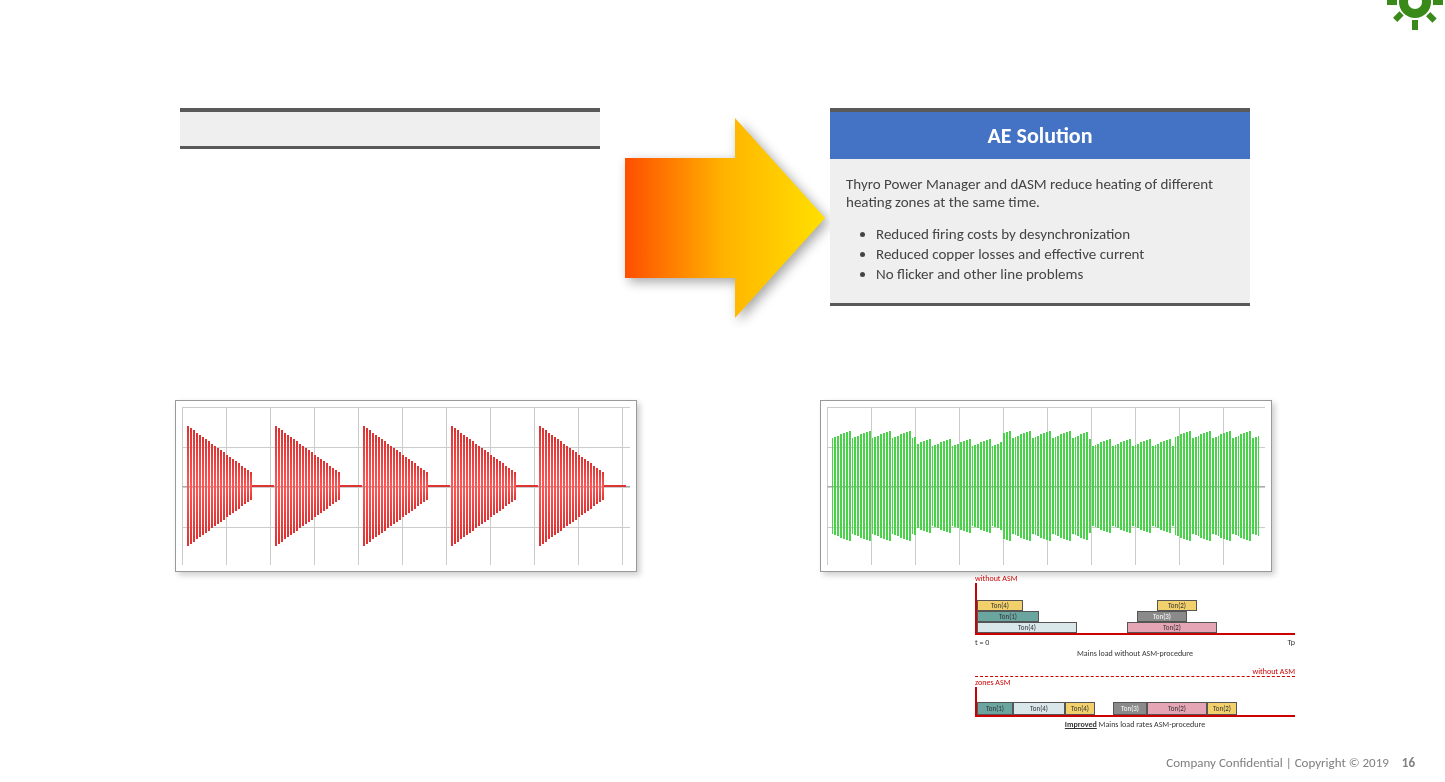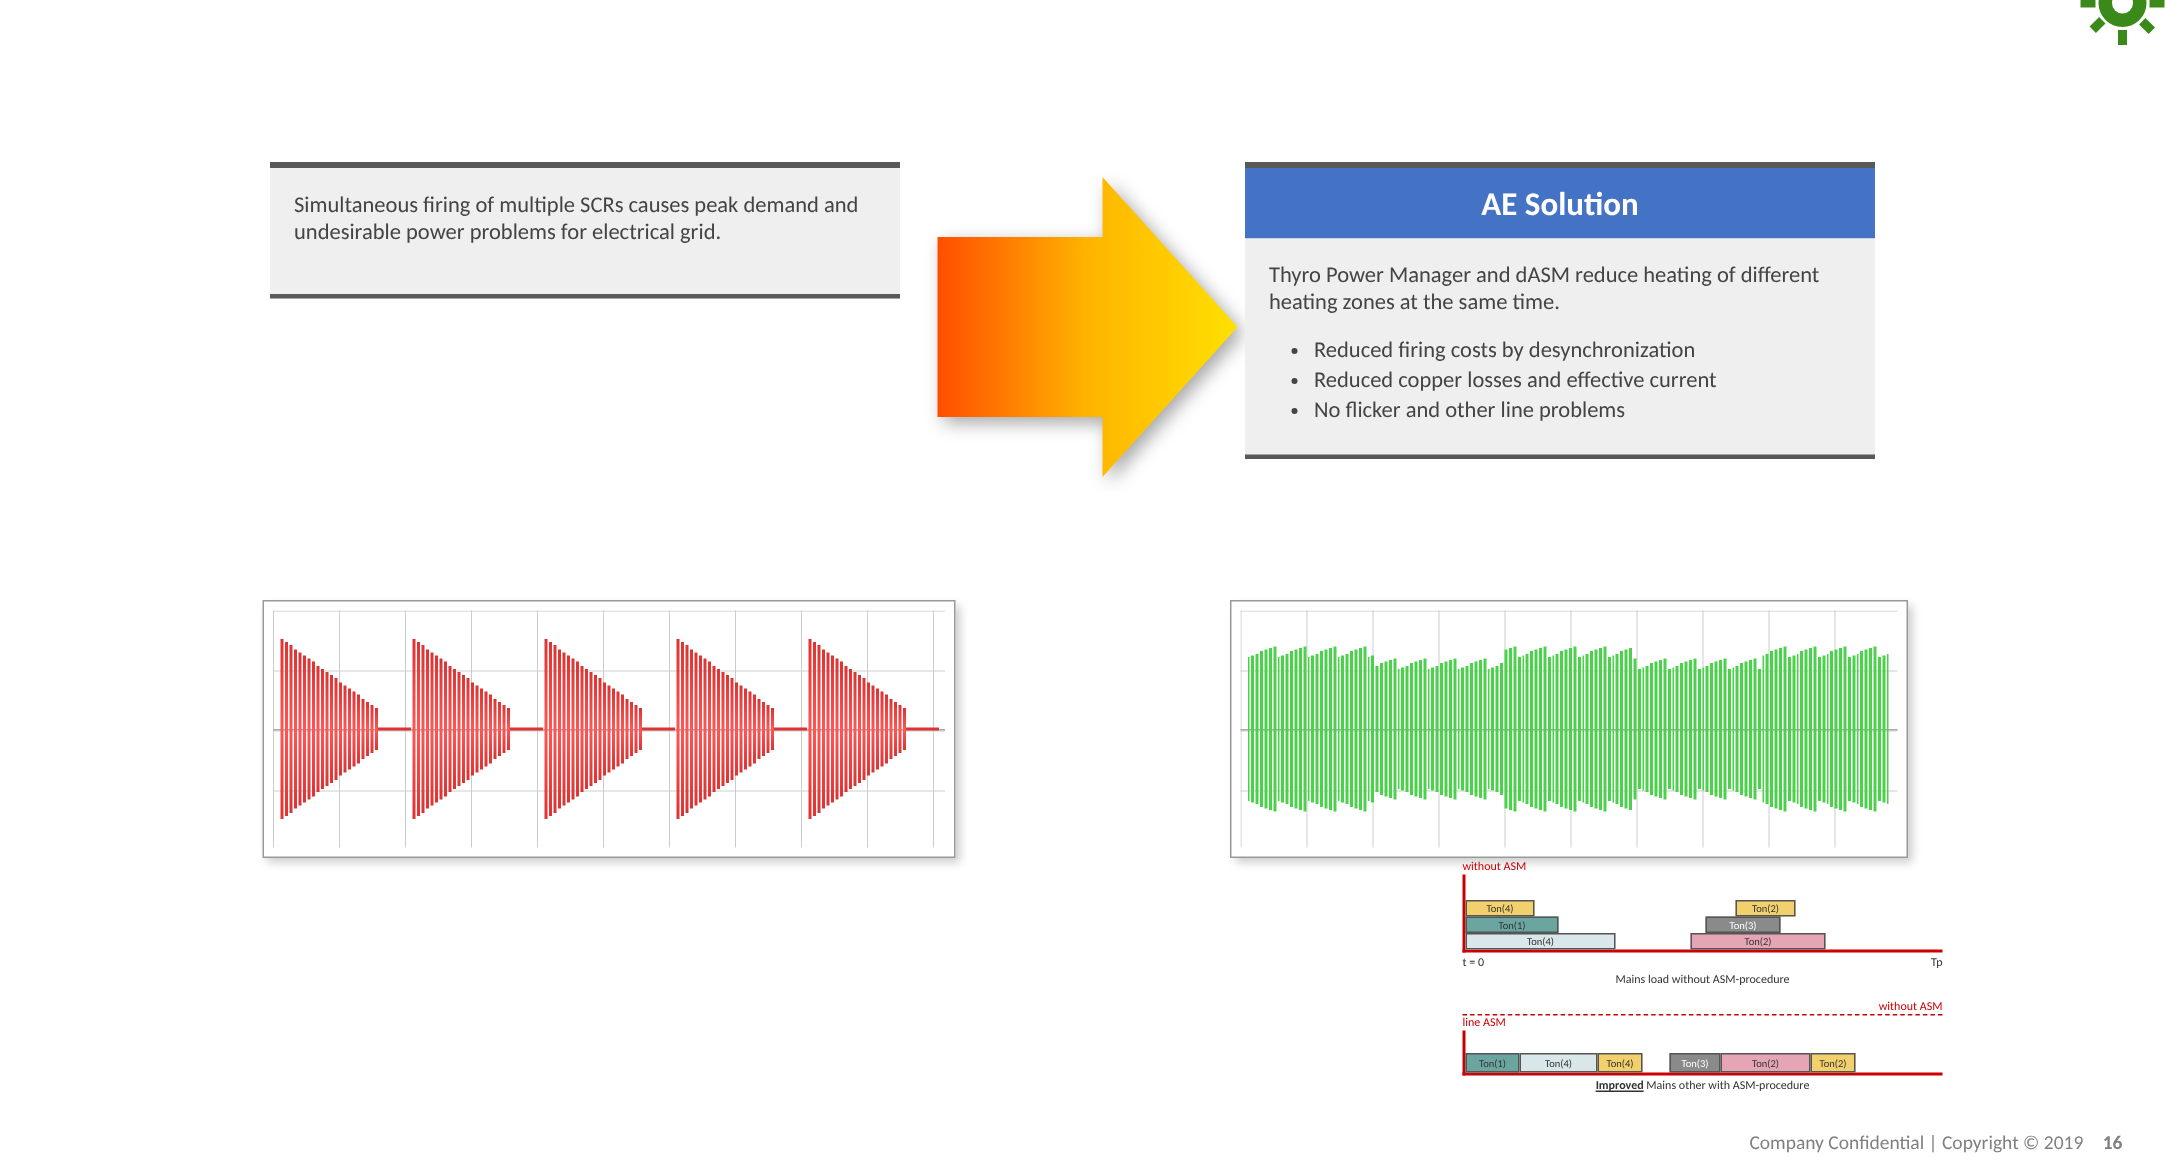--- a/index.html
+++ b/index.html
@@ -63,21 +63,20 @@
             <rect x="9" y="42" width="9" height="6" transform="rotate(-45 13 45)"></rect>
           </g>
         </g>
       </svg>
   </div>
 
 
   <div class="col left">
     <div class="hdr-top"></div>
     <div class="body">
-      <p>Simultaneous firing of multiple SCRs causes peak demand and undesirable power problems for electrical grid.</p>
     </div>
   </div>
 
   <div class="arrow">
     <svg viewBox="0 0 220 220">
       <defs>
           <linearGradient id="g" x1="0" x2="1" y1="0" y2="0">
         <stop offset="0" stop-color="#ff4e00"></stop>
             <stop offset=".5" stop-color="#ffb400"></stop>
             <stop offset="1" stop-color="#ffe000"></stop>
@@ -399,31 +398,31 @@
         <div class="blk c-pnk" style="width:90px;height:11px">Ton(2)</div>
       </div>
     </div>
     <div style="display:flex;justify-content:space-between;font-size:8px">
         <span>t = 0</span>
         <span>Tp</span>
       </div>
     <div class="cap">Mains load without ASM-procedure</div>
 
     <div class="lbl" style="color:#c00;border-bottom:1px dashed #c00;text-align:right">without ASM</div>
-    <div class="lbl" style="color:#c00">line ASM</div>
+    <div class="lbl" style="color:#c00">zones ASM</div>
     <div class="row" style="height:28px">
       <div class="blk c-teal" style="width:36px;height:13px">Ton(1)</div>
       <div class="blk c-lt" style="width:52px;height:13px">Ton(4)</div>
       <div class="blk c-yel" style="width:30px;height:13px">Ton(4)</div>
       <div style="width:18px"></div>
       <div class="blk c-gry" style="width:34px;height:13px">Ton(3)</div>
       <div class="blk c-pnk" style="width:60px;height:13px">Ton(2)</div>
       <div class="blk c-yel" style="width:30px;height:13px">Ton(2)</div>
     </div>
-    <div class="cap"><b><u>Improved</u></b><span> Mains other with ASM-procedure</span></div>
+    <div class="cap"><b><u>Improved</u></b><span> Mains load rates ASM-procedure</span></div>
   </div>
 
 
   <div class="footer">
     <span>Company Confidential | Copyright © 2019</span>
     <span class="pg">16</span>
   </div>
 
 </div>
 

